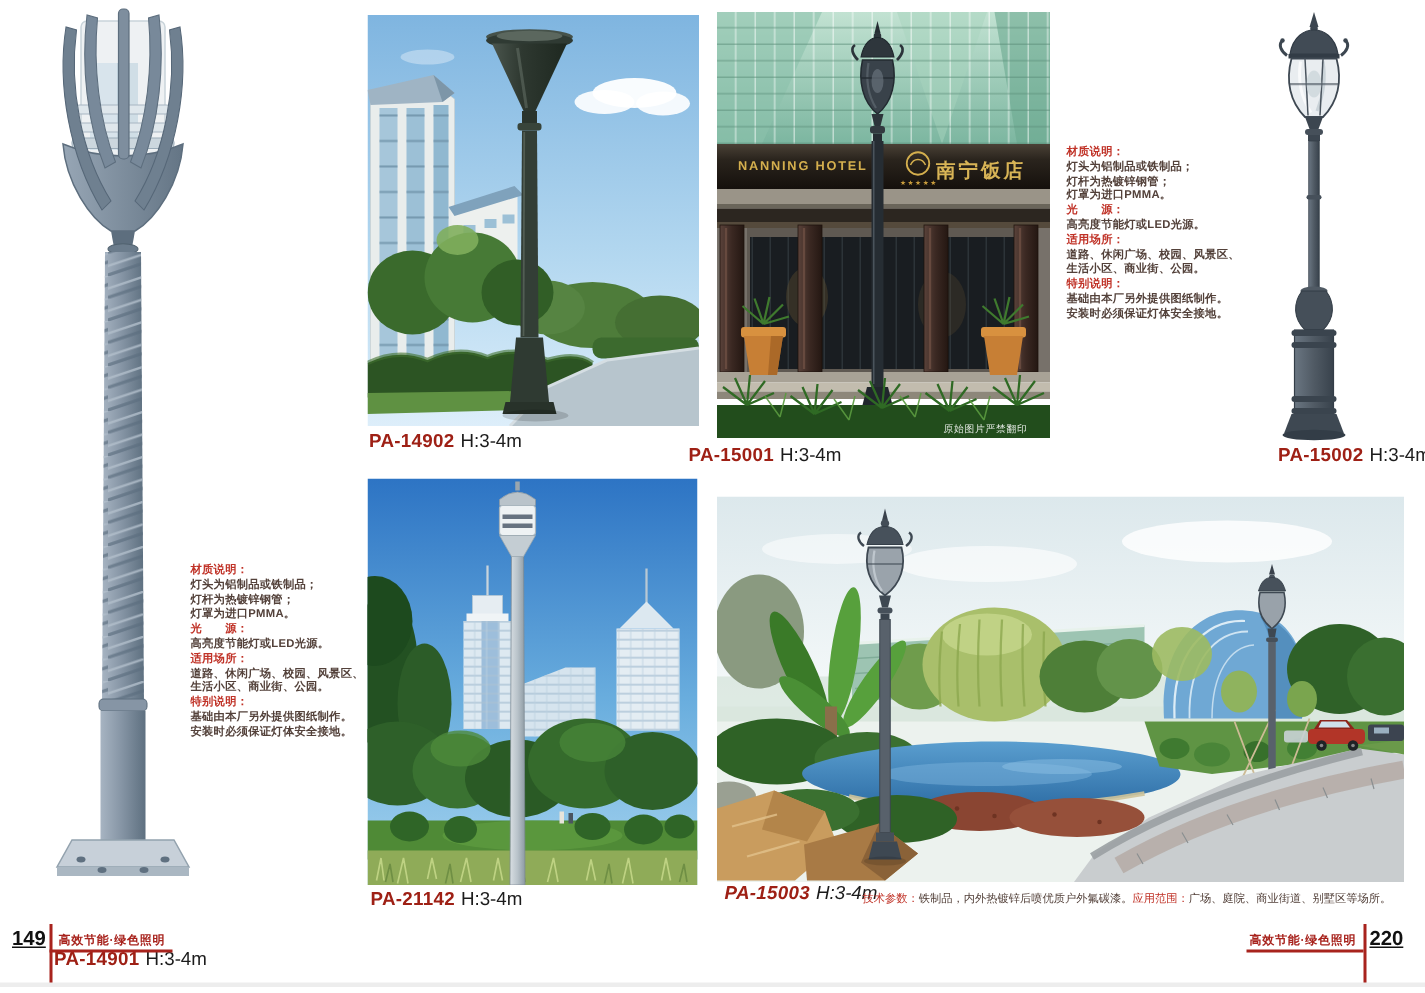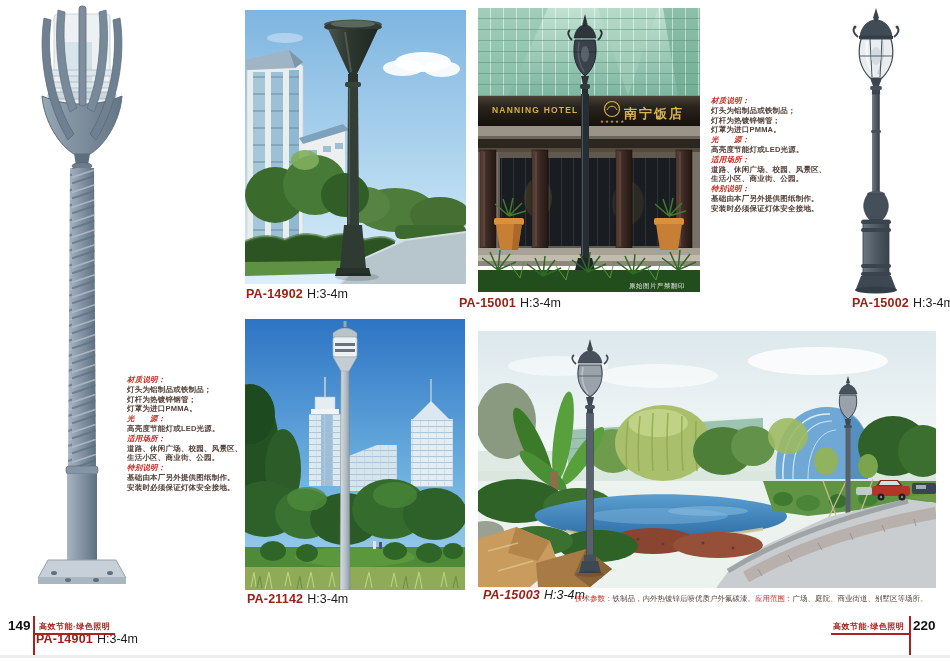--- a/index.html
+++ b/index.html
@@ -6,26 +6,26 @@
   .page{position:relative;width:950px;height:662px;background:#ffffff;overflow:hidden;
         font-family:"Liberation Sans", sans-serif;}
   .abs{position:absolute;}
   
   .plabel{position:absolute;white-space:nowrap;font-size:12.5px;line-height:13px;}
   .plabel .pid{font-weight:bold;color:#9e2015;letter-spacing:.2px;}
   .plabel .ph{color:#1c1c1c;margin-left:4px;}
   
   .spec{position:absolute;width:122px;font-size:7.5px;line-height:9.8px;font-weight:bold;
         color:#53413a;letter-spacing:.2px;}
-  .spec .sh{color:#c03227;font-style:italic;}
+  .spec .sh{color:#c03227;}
   
   .note{position:absolute;white-space:nowrap;font-size:7.5px;font-weight:normal;color:#53413a;}
   .note .nh{color:#c03227;}
   
-  .pagenum{position:absolute;font-size:13.5px;font-weight:bold;color:#111;}
+  .pagenum{position:absolute;font-size:13.5px;font-weight:bold;color:#111;text-decoration:underline;}
   .slogan{position:absolute;font-size:8px;font-weight:bold;color:#a8231d;letter-spacing:.5px;}
   .vline{position:absolute;width:2px;background:#a8231d;}
   .uline{position:absolute;height:1.5px;background:#a8231d;}
   .bottom-smudge{position:absolute;left:0;top:655px;width:950px;height:3px;background:#ededed;}
   svg{display:block;}
 </style>
 </head>
 <body>
 
 <div class="page">

